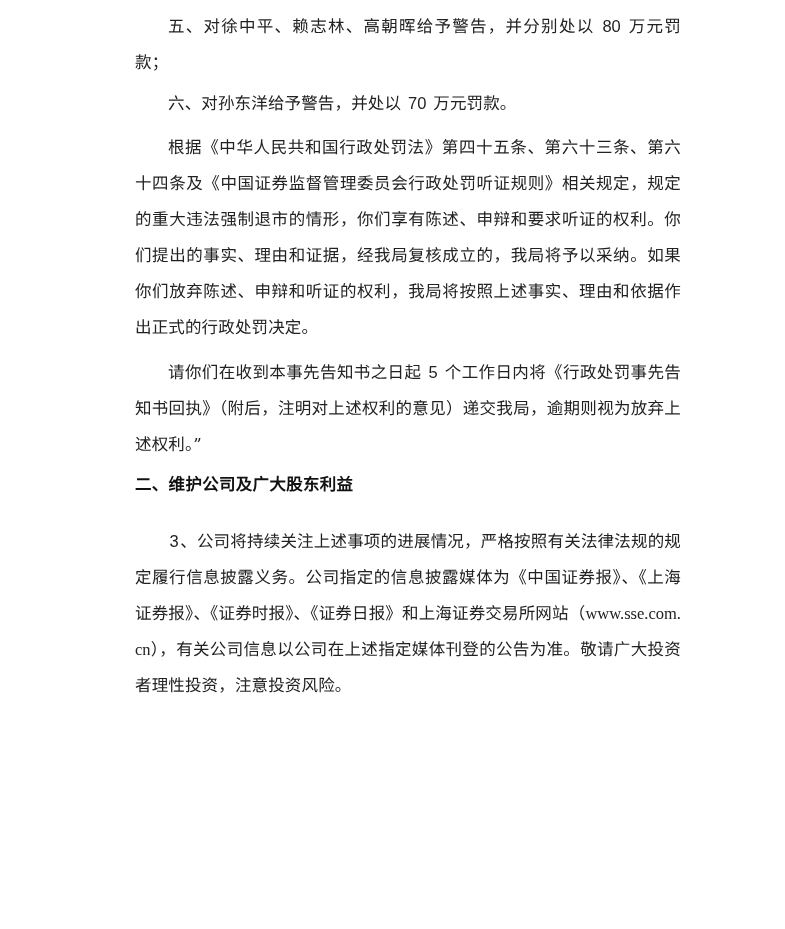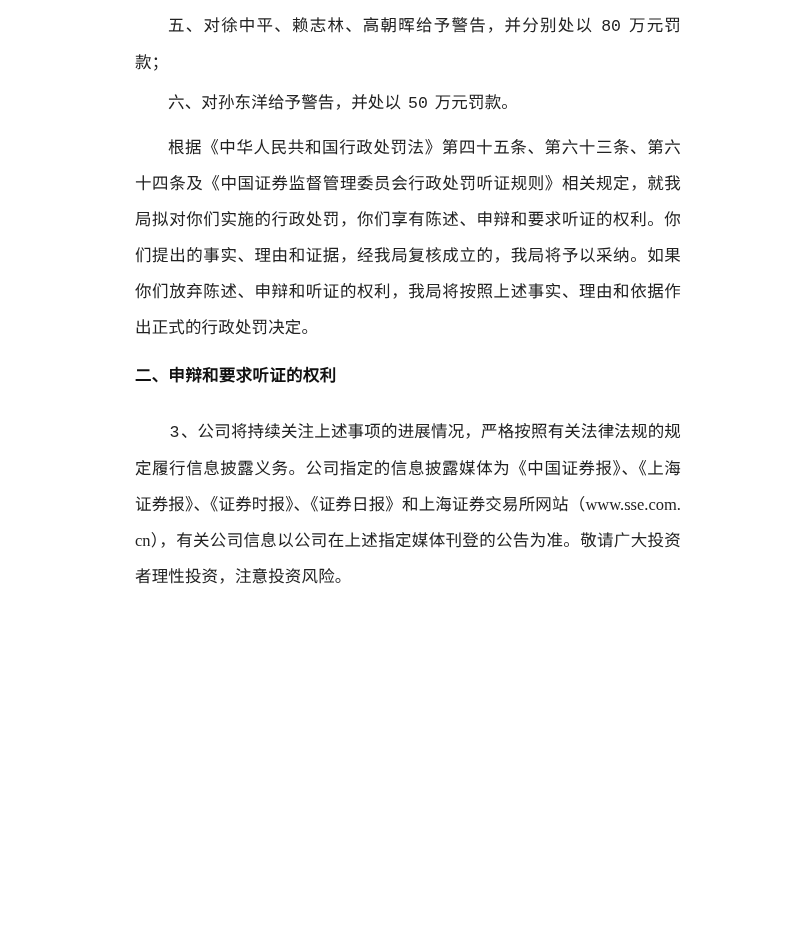--- a/index.html
+++ b/index.html
@@ -61,51 +61,52 @@
     font-weight: bold;
     line-height: 36px;
     color: #111111;
     text-indent: 0;
     margin: 0;
     letter-spacing: 0.3px;
   }
 
   
   .lat {
-    font-family: Liberation Mono, monospace;
+    font-family: Liberation Sans, sans-serif;
     padding: 0 1.5px;
     letter-spacing: 0;
   }
   .url {
     font-family: "Liberation Serif", "DejaVu Serif", serif;
     letter-spacing: 0;
   }
 </style>
 </head>
 <body>
 
 <div class="page">
   <div class="content">
 
     <p class="para first">五、对徐中平、赖志林、高朝晖给予警告，并分别处以 <span class="lat">80</span> 万元罚款；</p>
 
     <div class="gap-sm"></div>
 
-    <p class="para">六、对孙东洋给予警告，并处以 <span class="lat">50</span> 万元罚款。</p>
+    <p class="para">六、对孙东洋给予警告，并处以 <span class="lat">70</span> 万元罚款。</p>
 
     <div class="gap-md"></div>
 
-    <p class="para">根据《中华人民共和国行政处罚法》第四十五条、第六十三条、第六十四条及《中国证券监督管理委员会行政处罚听证规则》相关规定，就我局拟对你们实施的行政处罚，你们享有陈述、申辩和要求听证的权利。你们提出的事实、理由和证据，经我局复核成立的，我局将予以采纳。如果你们放弃陈述、申辩和听证的权利，我局将按照上述事实、理由和依据作出正式的行政处罚决定。</p>
+    <p class="para">根据《中华人民共和国行政处罚法》第四十五条、第六十三条、第六十四条及《中国证券监督管理委员会行政处罚听证规则》相关规定，规定的重大违法强制退市的情形，你们享有陈述、申辩和要求听证的权利。你们提出的事实、理由和证据，经我局复核成立的，我局将予以采纳。如果你们放弃陈述、申辩和听证的权利，我局将按照上述事实、理由和依据作出正式的行政处罚决定。</p>
 
     <div class="gap-md"></div>
 
+    <p class="para">请你们在收到本事先告知书之日起 <span class="lat">5</span> 个工作日内将《行政处罚事先告知书回执》（附后，注明对上述权利的意见）递交我局，逾期则视为放弃上述权利。”</p>
 
     <div class="gap-sm"></div>
 
-    <h2 class="heading">二、申辩和要求听证的权利</h2>
+    <h2 class="heading">二、维护公司及广大股东利益</h2>
 
     <div class="gap-sm"></div>
 
 
     <div class="gap-md"></div>
 
 
     <div class="gap-md"></div>
 
     <p class="para"><span class="lat">3</span>、公司将持续关注上述事项的进展情况，严格按照有关法律法规的规定履行信息披露义务。公司指定的信息披露媒体为《中国证券报》、《上海证券报》、《证券时报》、《证券日报》和上海证券交易所网站（<span class="url">www.sse.com.cn</span>），有关公司信息以公司在上述指定媒体刊登的公告为准。敬请广大投资者理性投资，注意投资风险。</p>

